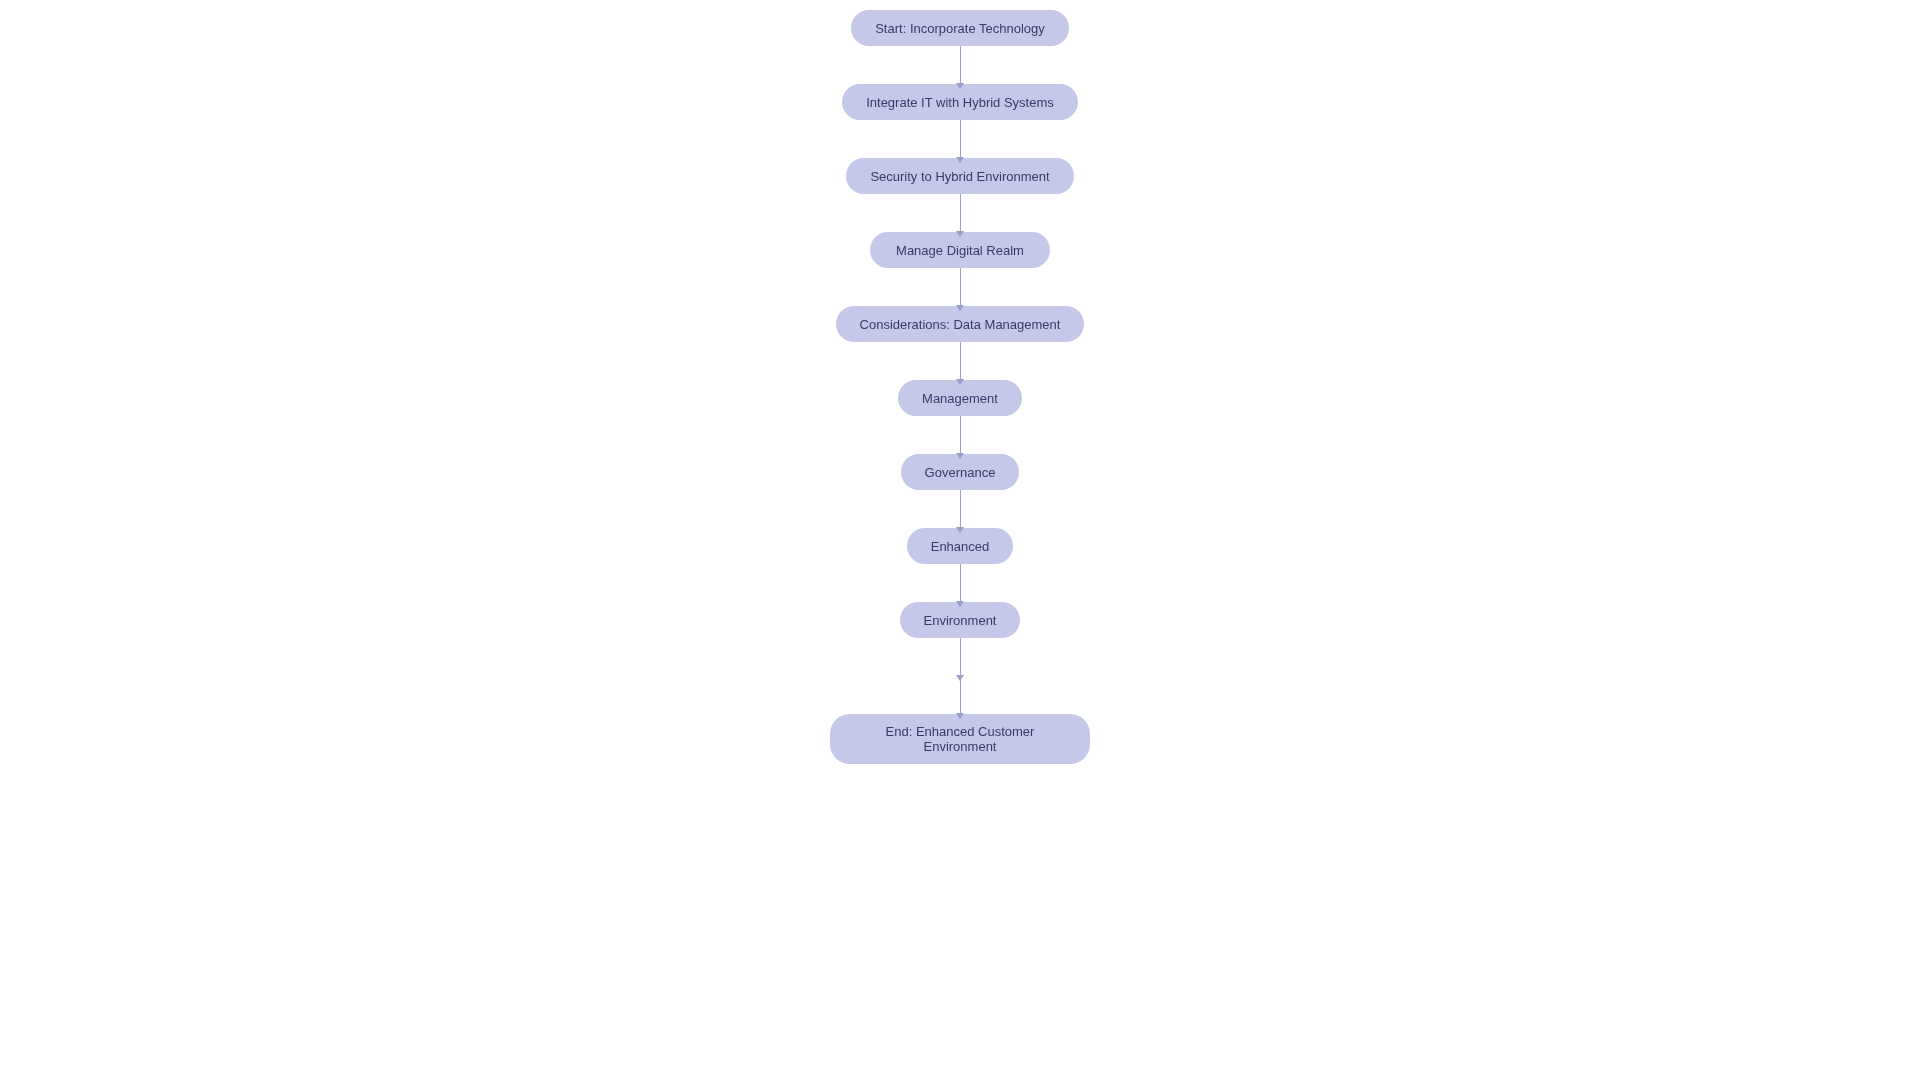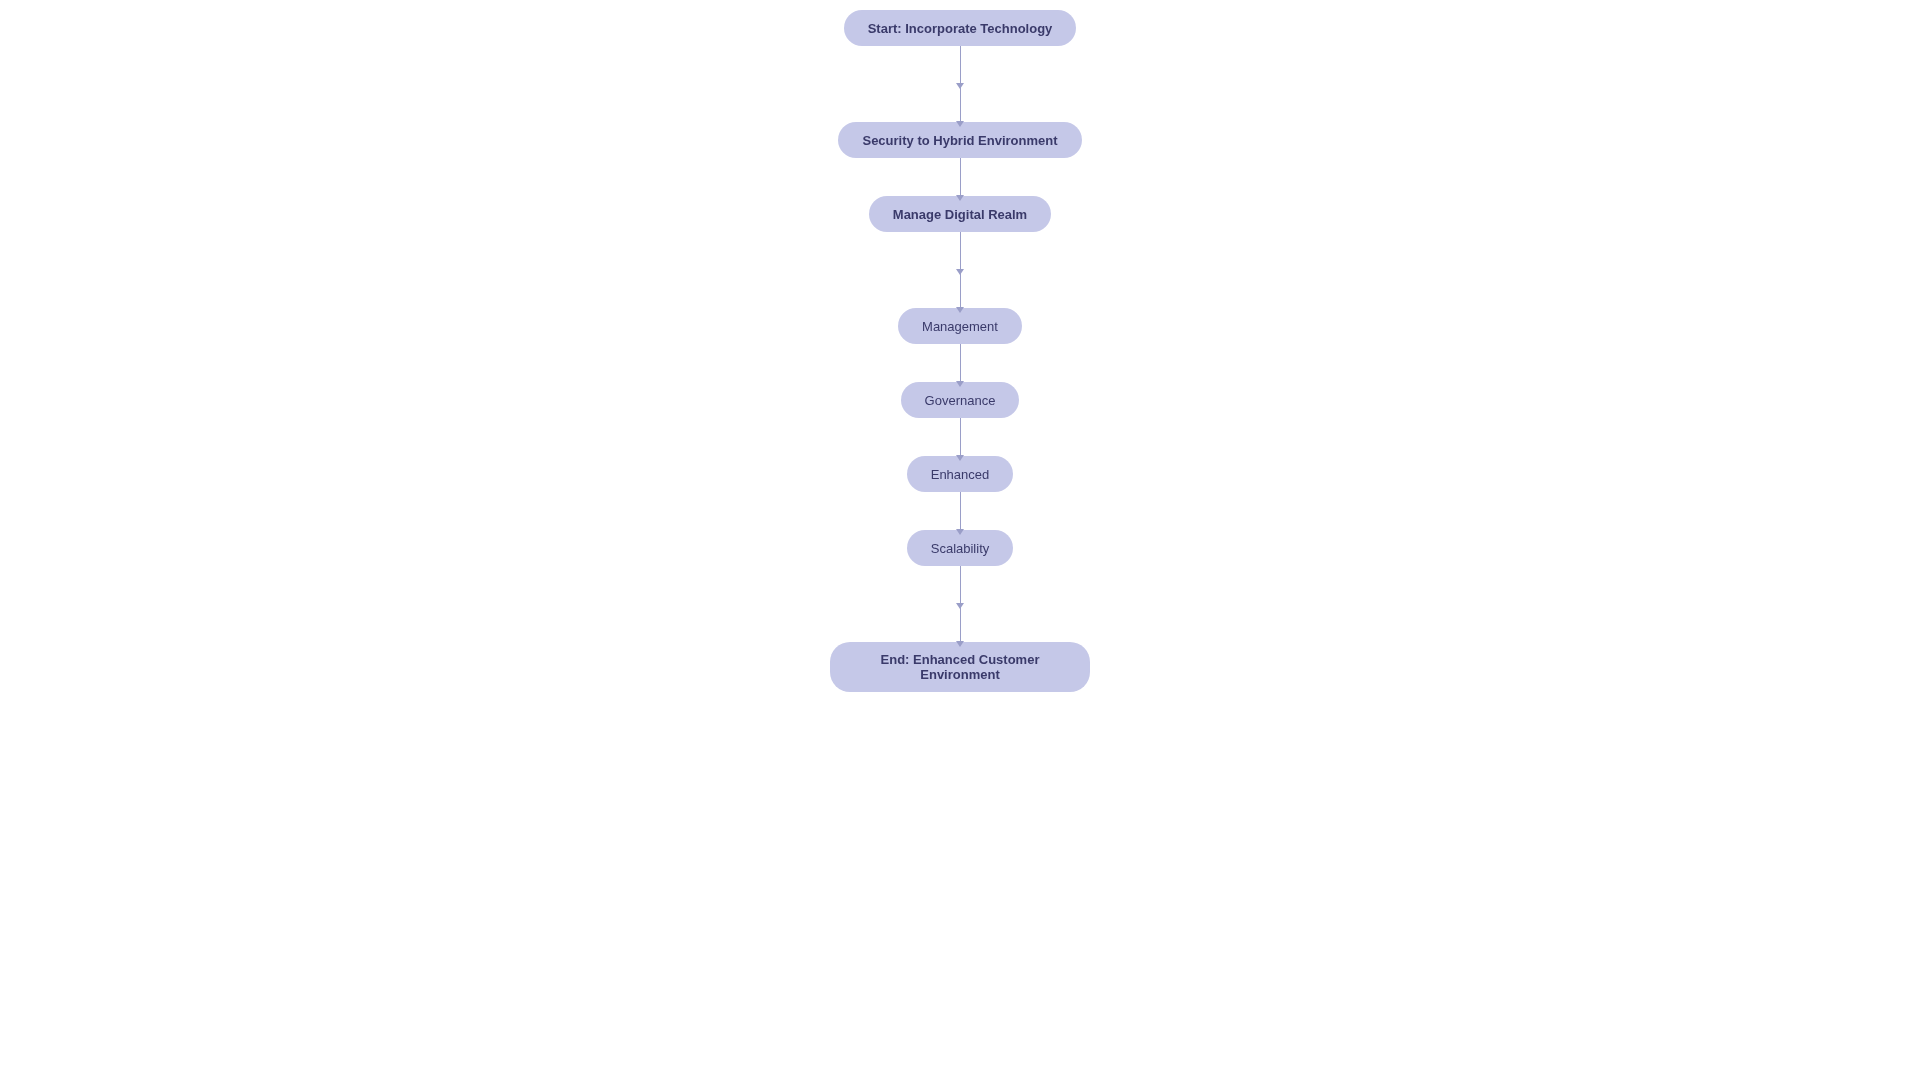--- a/index.html
+++ b/index.html
@@ -35,21 +35,20 @@
       border: none;
       display: flex;
       align-items: center;
       justify-content: center;
       min-height: 36px;
     }
 
     .flow-node.wide {
       min-width: 180px;
       max-width: 260px;
-      font-weight: bold;
     }
 
     .flow-node.narrow {
       min-width: 100px;
       max-width: 160px;
     }
 
     .connector {
       width: 1px;
       height: 38px;
@@ -71,39 +70,41 @@
     }
   </style>
 </head>
 <body>
 
 <div class="diagram-container">
 
   <div class="flow-node wide">Start: Incorporate Technology</div>
   <div class="connector"></div>
 
+  <div class="flow-node wide">Integrate IT with Hybrid Systems</div>
   <div class="connector"></div>
 
   <div class="flow-node wide">Security to Hybrid Environment</div>
   <div class="connector"></div>
 
   <div class="flow-node wide">Manage Digital Realm</div>
   <div class="connector"></div>
 
+  <div class="flow-node wide">Considerations: Data Management</div>
   <div class="connector"></div>
 
   <div class="flow-node narrow">Management</div>
   <div class="connector"></div>
 
   <div class="flow-node narrow">Governance</div>
   <div class="connector"></div>
 
   <div class="flow-node narrow">Enhanced</div>
   <div class="connector"></div>
 
-  <div class="flow-node narrow">Scalability</div>
+  <div class="flow-node narrow">Environment</div>
   <div class="connector"></div>
 
   <div class="connector"></div>
 
   <div class="flow-node wide">End: Enhanced Customer Environment</div>
 
 </div>
 
 </body></html>

